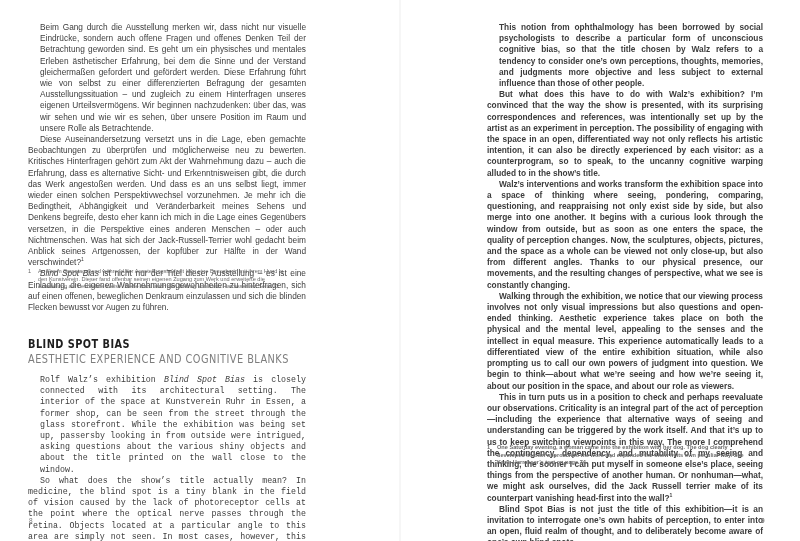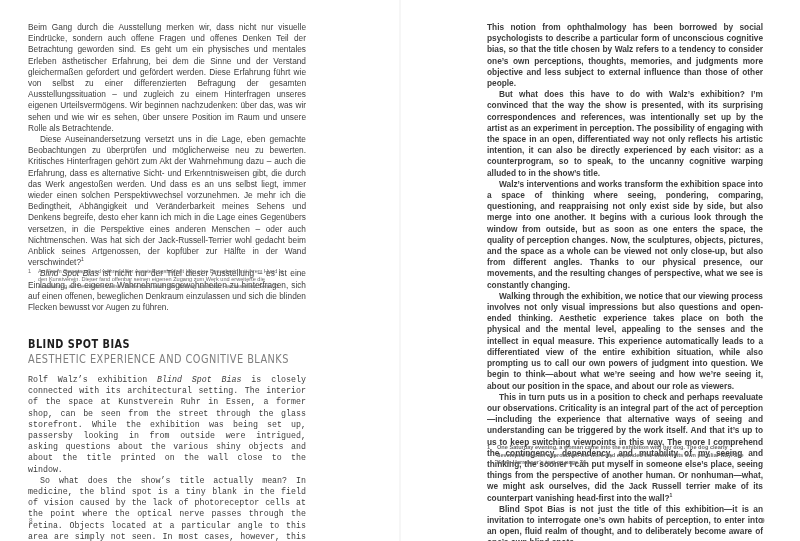--- a/index.html
+++ b/index.html
@@ -6,21 +6,21 @@
   body { width: 800px; height: 541px; position: relative; overflow: hidden;
          font-family: "Liberation Sans", sans-serif; color: #3a3a3a; }
   .page { position: absolute; top: 0; height: 541px; }
   .page.left { left: 0; width: 400px; }
   .page.right { left: 392px; width: 400px; font-weight: bold; }
   .col { position: absolute; font-size: 8.3px; line-height: 11.2px; text-align: justify; color: #3c3c3c; }
   .left .col.top { left: 28px; top: 22px; width: 278px; }
   .left .col.bottom { left: 28px; top: 374px; width: 278px; font-family: Liberation Mono, monospace; }
   .right .col.top { left: 95px; top: 22px; width: 276px; }
   .col p { margin: 0; text-indent: 12px; hyphens: auto; }
-  .col p.first { text-indent: 0; }
+  .col p.first { text-indent: 0; margin-left: 12px; }
   .col p:last-child { }
   em { font-style: italic; }
   sup { font-size: 5px; vertical-align: top; line-height: 0; position: relative; top: 2px; }
   .footnote { position: absolute; font-size: 5.6px; line-height: 7.6px; color: #6a6a6a; }
   .footnote .num { position: absolute; left: 0; top: 0; }
   .footnote .txt { display: block; margin-left: 10px; }
   .left .footnote { left: 28px; top: 268px; width: 260px; }
   .right .footnote { left: 95px; top: 444px; width: 262px; }
   .heading { position: absolute; left: 28px; top: 336px; width: 300px;
              font-family: "DejaVu Sans", sans-serif; font-weight: bold; letter-spacing: 0.6px;

